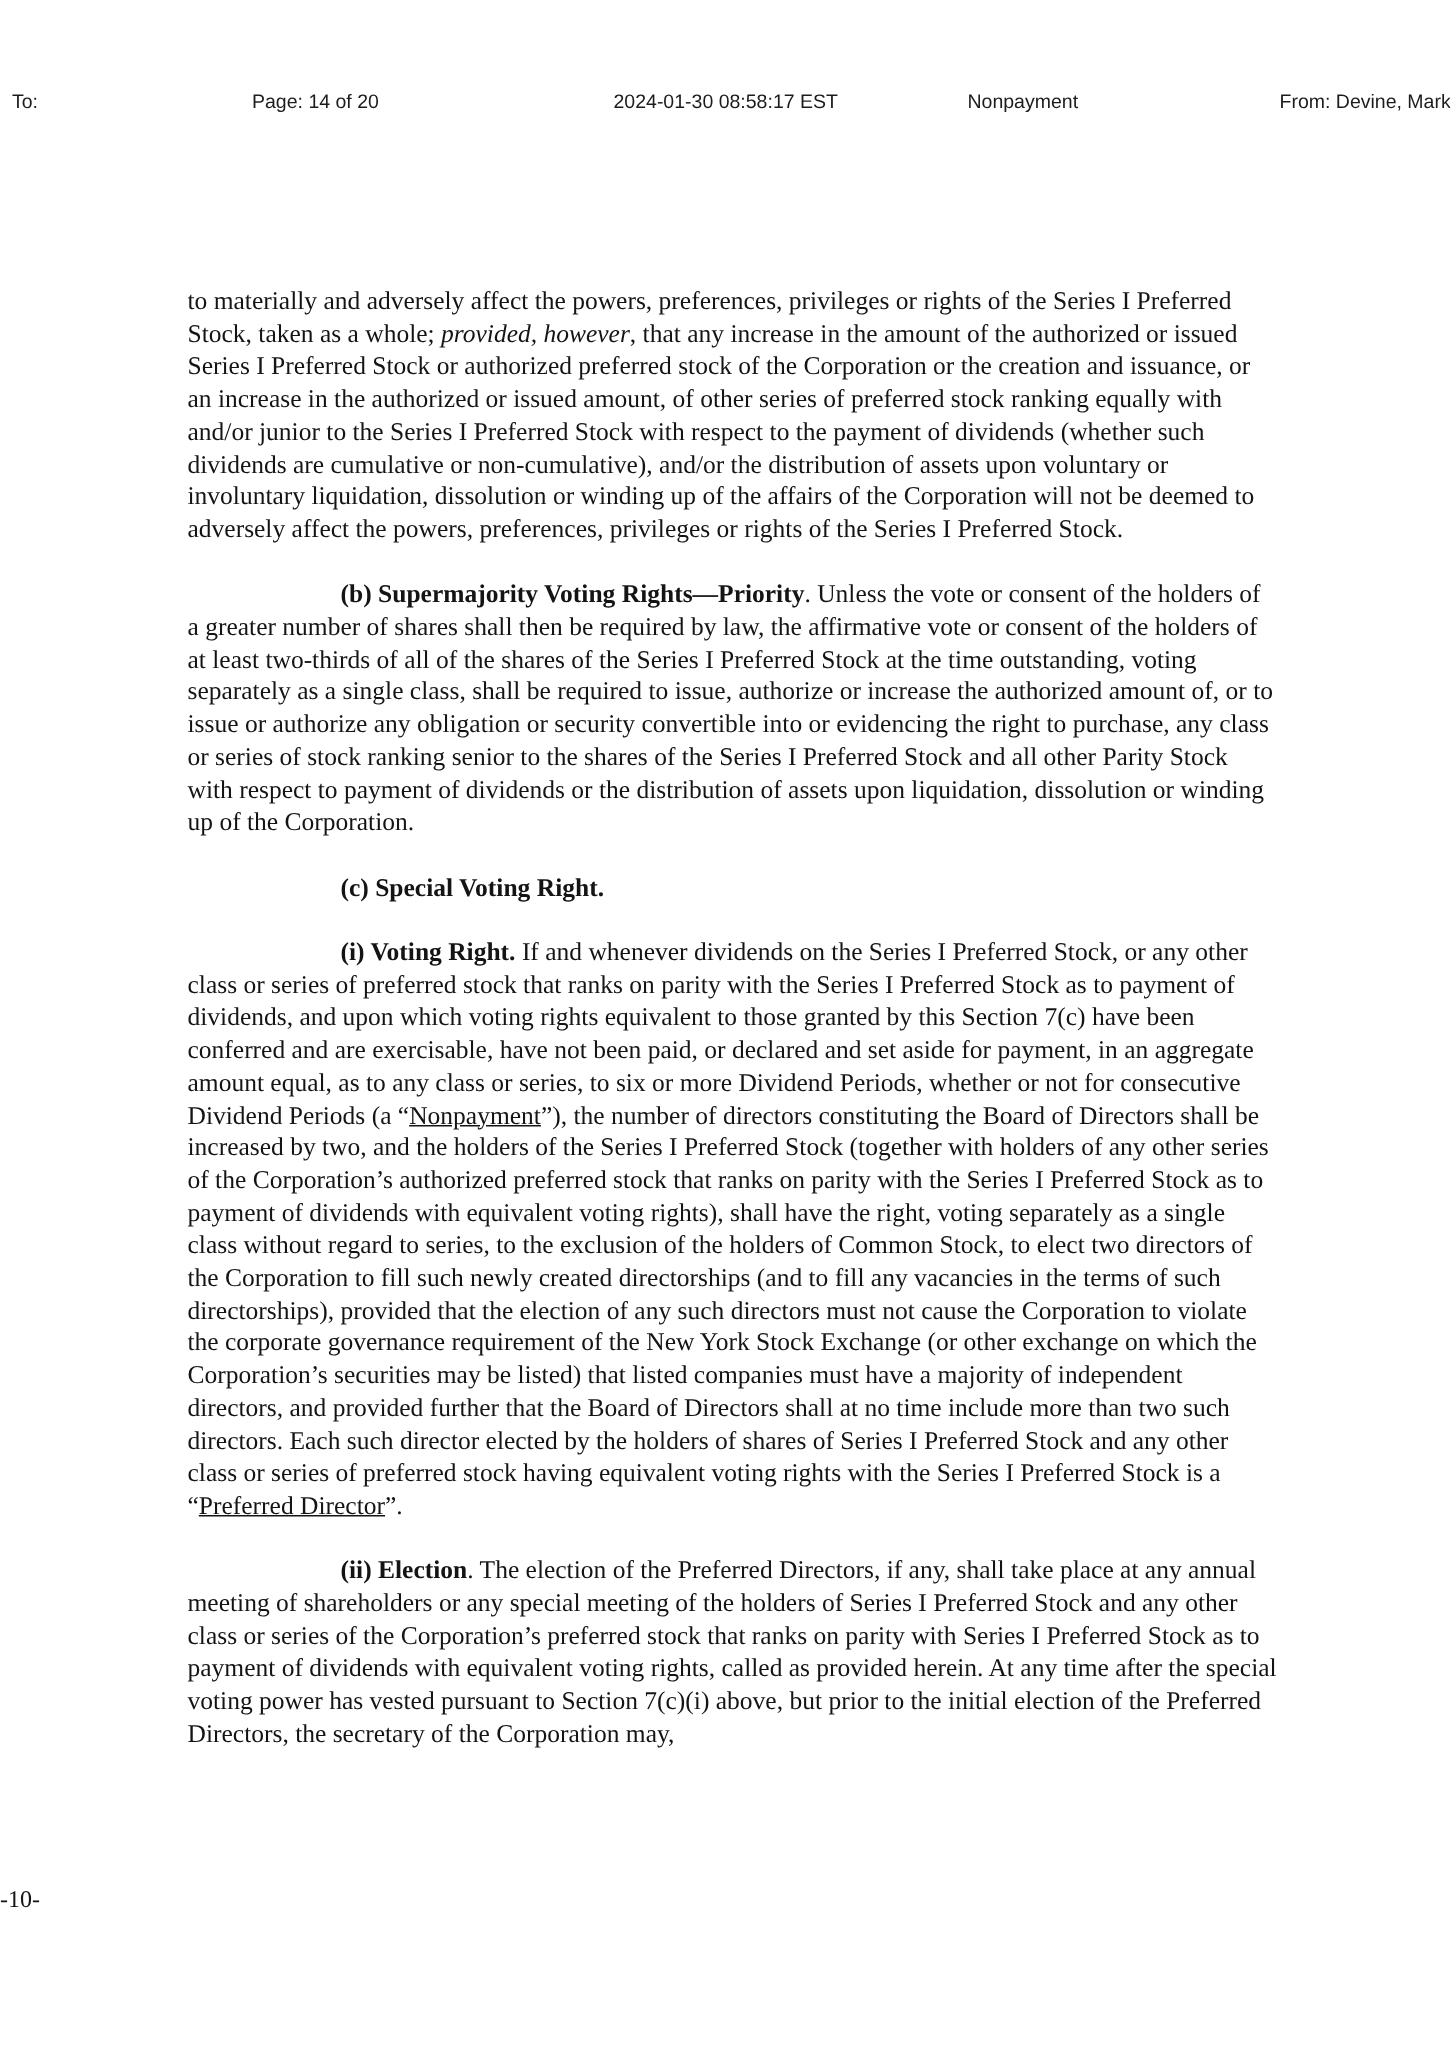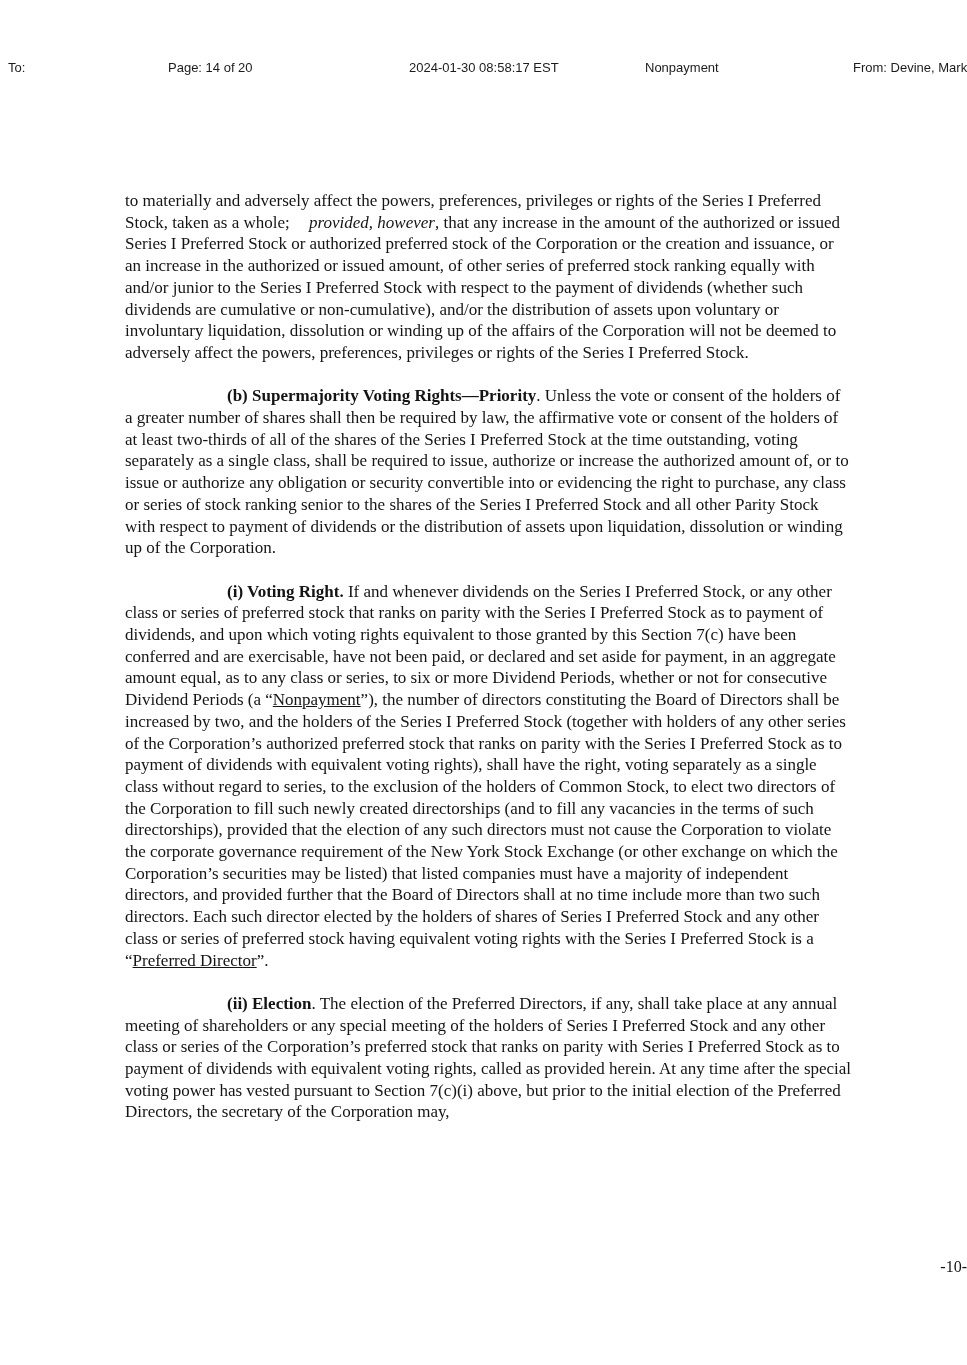--- a/index.html
+++ b/index.html
@@ -47,31 +47,31 @@
     color: #141414;
     text-align: left;
   }
   .para {
     margin: 0 0 21.7px 0;
   }
   .para.indent {
     text-indent: 55px;
   }
   .seg-bold      { font-weight: bold; margin-left: 47px; }
-  .seg-italic    { font-style: italic; margin-left: 15px; }
+  .seg-italic    { font-style: italic; }
   .seg-underline { text-decoration: underline; }
   .seg-normal    { }
 
   
   .page-footer {
     position: absolute;
     top: 1258px;
     left: 0;
     width: 100%;
-    text-align: right;
+    text-align: left;
     font-family: "Liberation Serif", serif;
     font-size: 16px;
     color: #141414;
   }
 </style>
 </head>
 <body>
 
 <div class="page">
 
@@ -79,19 +79,20 @@
     <span class="fh-to">To:</span>
     <span class="fh-page">Page: 14 of 20</span>
     <span class="fh-datetime">2024-01-30 08:58:17 EST</span>
     <span class="fh-company">Nonpayment</span>
     <span class="fh-from">From: Devine, Mark</span>
   </div>
 
   <div class="doc-body" id="doc-body">
       <p class="para"><span class="seg-normal">to materially and adversely affect the powers, preferences, privileges or rights of the Series I Preferred Stock, taken as a whole; </span><span class="seg-italic">provided, however</span><span class="seg-normal">, that any increase in the amount of the authorized or issued Series I Preferred Stock or authorized preferred stock of the Corporation or the creation and issuance, or an increase in the authorized or issued amount, of other series of preferred stock ranking equally with and/or junior to the Series I Preferred Stock with respect to the payment of dividends (whether such dividends are cumulative or non-cumulative), and/or the distribution of assets upon voluntary or involuntary liquidation, dissolution or winding up of the affairs of the Corporation will not be deemed to adversely affect the powers, preferences, privileges or rights of the Series I Preferred Stock.</span></p>
       <p class="para indent"><span class="seg-bold">(b)  Supermajority Voting Rights—Priority</span><span class="seg-normal">. Unless the vote or consent of the holders of a greater number of shares shall then be required by law, the affirmative vote or consent of the holders of at least two-thirds of all of the shares of the Series I Preferred Stock at the time outstanding, voting separately as a single class, shall be required to issue, authorize or increase the authorized amount of, or to issue or authorize any obligation or security convertible into or evidencing the right to purchase, any class or series of stock ranking senior to the shares of the Series I Preferred Stock and all other Parity Stock with respect to payment of dividends or the distribution of assets upon liquidation, dissolution or winding up of the Corporation.</span></p>
+      <p class="para indent"><span class="seg-bold">(c)  Special Voting Right.</span></p>
       <p class="para indent"><span class="seg-bold">(i)  Voting Right.</span><span class="seg-normal">  If and whenever dividends on the Series I Preferred Stock, or any other class or series of preferred stock that ranks on parity with the Series I Preferred Stock as to payment of dividends, and upon which voting rights equivalent to those granted by this Section 7(c) have been conferred and are exercisable, have not been paid, or declared and set aside for payment, in an aggregate amount equal, as to any class or series, to six or more Dividend Periods, whether or not for consecutive Dividend Periods (a “</span><span class="seg-underline">Nonpayment</span><span class="seg-normal">”), the number of directors constituting the Board of Directors shall be increased by two, and the holders of the Series I Preferred Stock (together with holders of any other series of the Corporation’s authorized preferred stock that ranks on parity with the Series I Preferred Stock as to payment of dividends with equivalent voting rights), shall have the right, voting separately as a single class without regard to series, to the exclusion of the holders of Common Stock, to elect two directors of the Corporation to fill such newly created directorships (and to fill any vacancies in the terms of such directorships), provided that the election of any such directors must not cause the Corporation to violate the corporate governance requirement of the New York Stock Exchange (or other exchange on which the Corporation’s securities may be listed) that listed companies must have a majority of independent directors, and provided further that the Board of Directors shall at no time include more than two such directors.  Each such director elected by the holders of shares of Series I Preferred Stock and any other class or series of preferred stock having equivalent voting rights with the Series I Preferred Stock is a “</span><span class="seg-underline">Preferred Director</span><span class="seg-normal">”.</span></p>
       <p class="para indent"><span class="seg-bold">(ii)  Election</span><span class="seg-normal">. The election of the Preferred Directors, if any, shall take place at any annual meeting of shareholders or any special meeting of the holders of Series I Preferred Stock and any other class or series of the Corporation’s preferred stock that ranks on parity with Series I Preferred Stock as to payment of dividends with equivalent voting rights, called as provided herein.  At any time after the special voting power has vested pursuant to Section 7(c)(i) above, but prior to the initial election of the Preferred Directors, the secretary of the Corporation may,</span></p>
     </div>
 
   <div class="page-footer">-10-</div>
 
 </div>
 
 </body></html>

